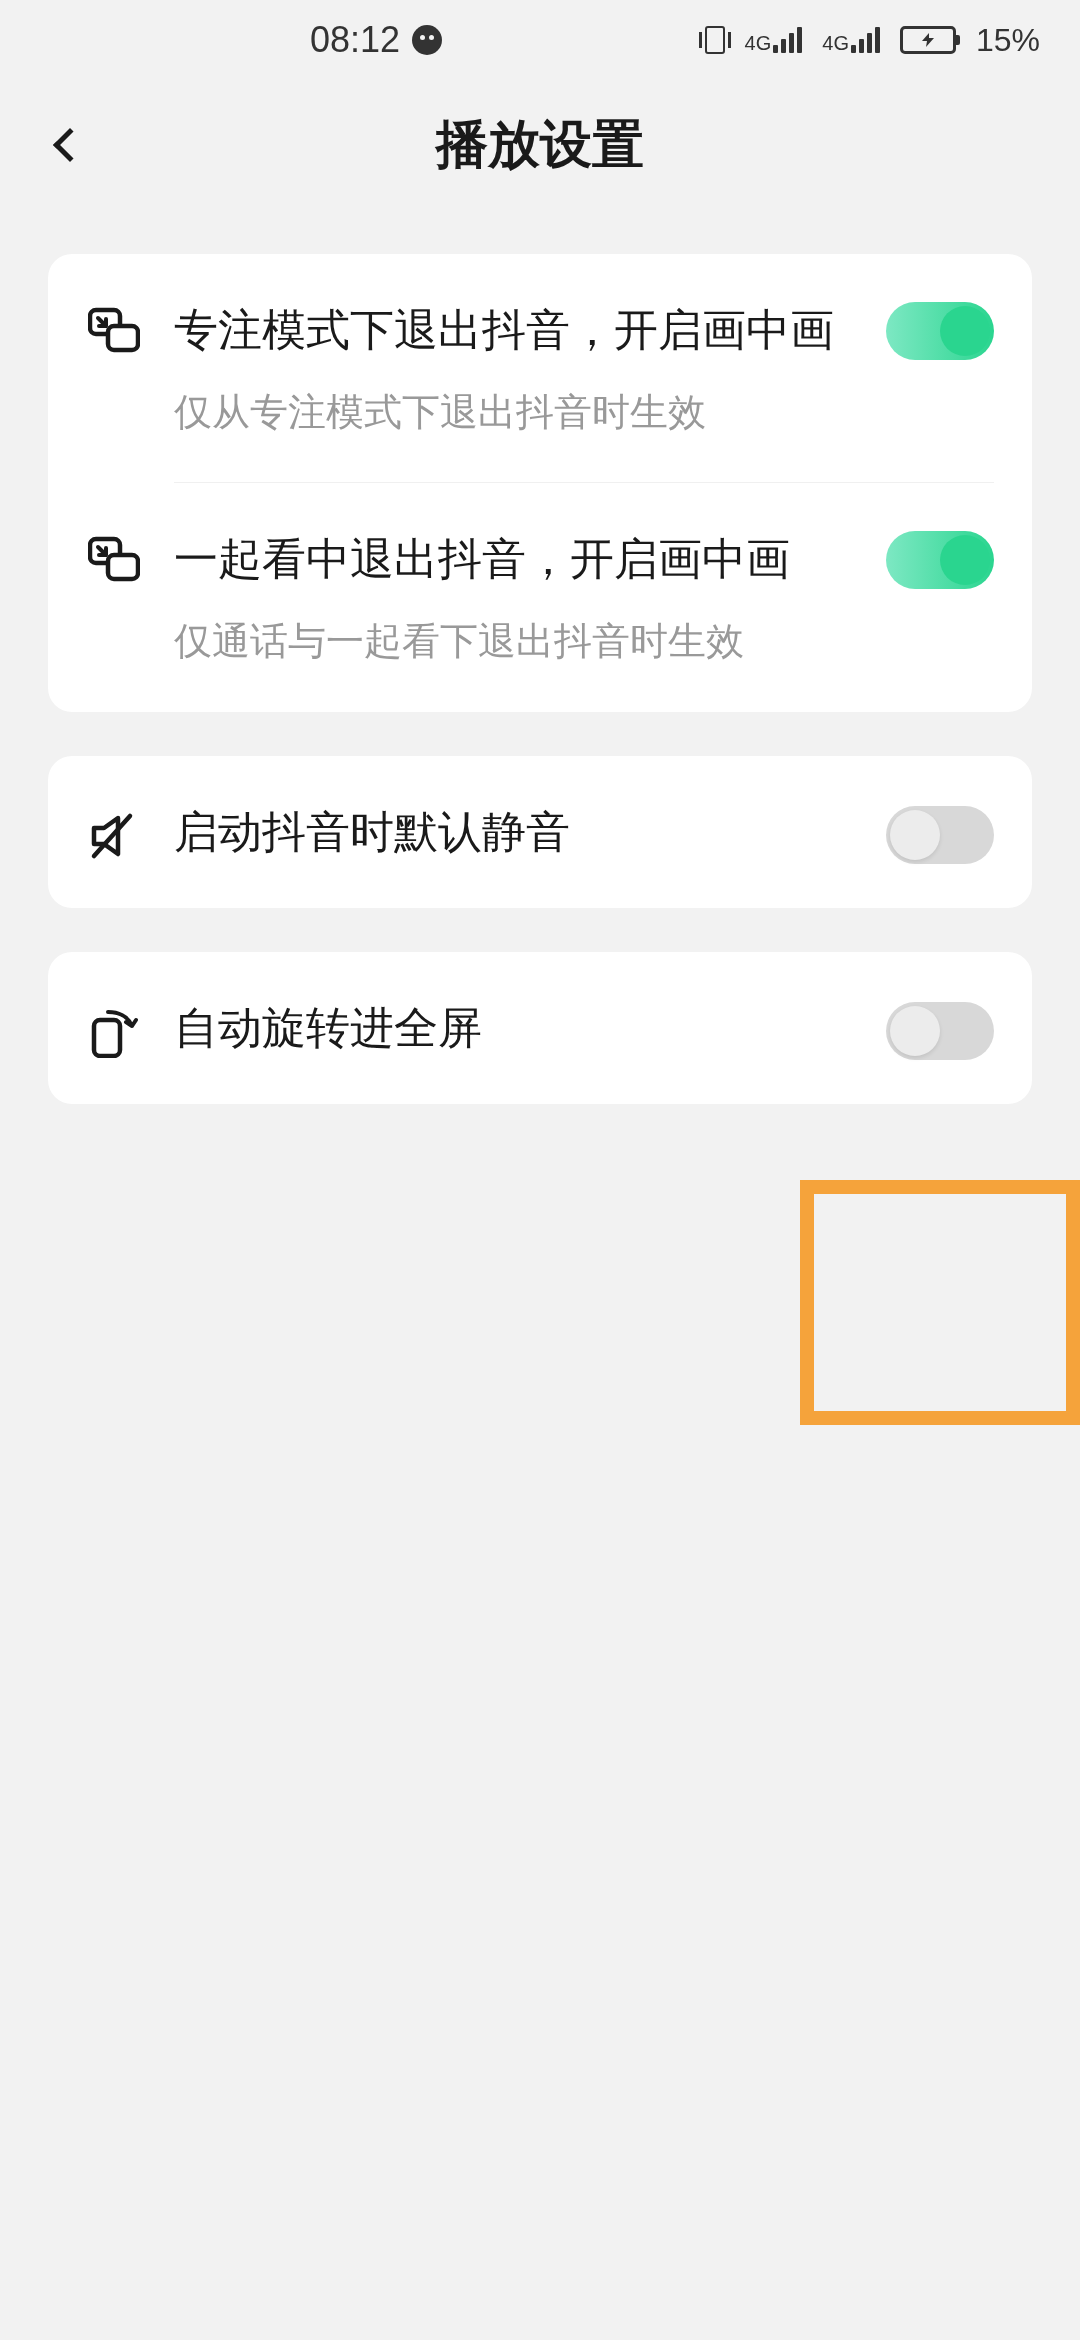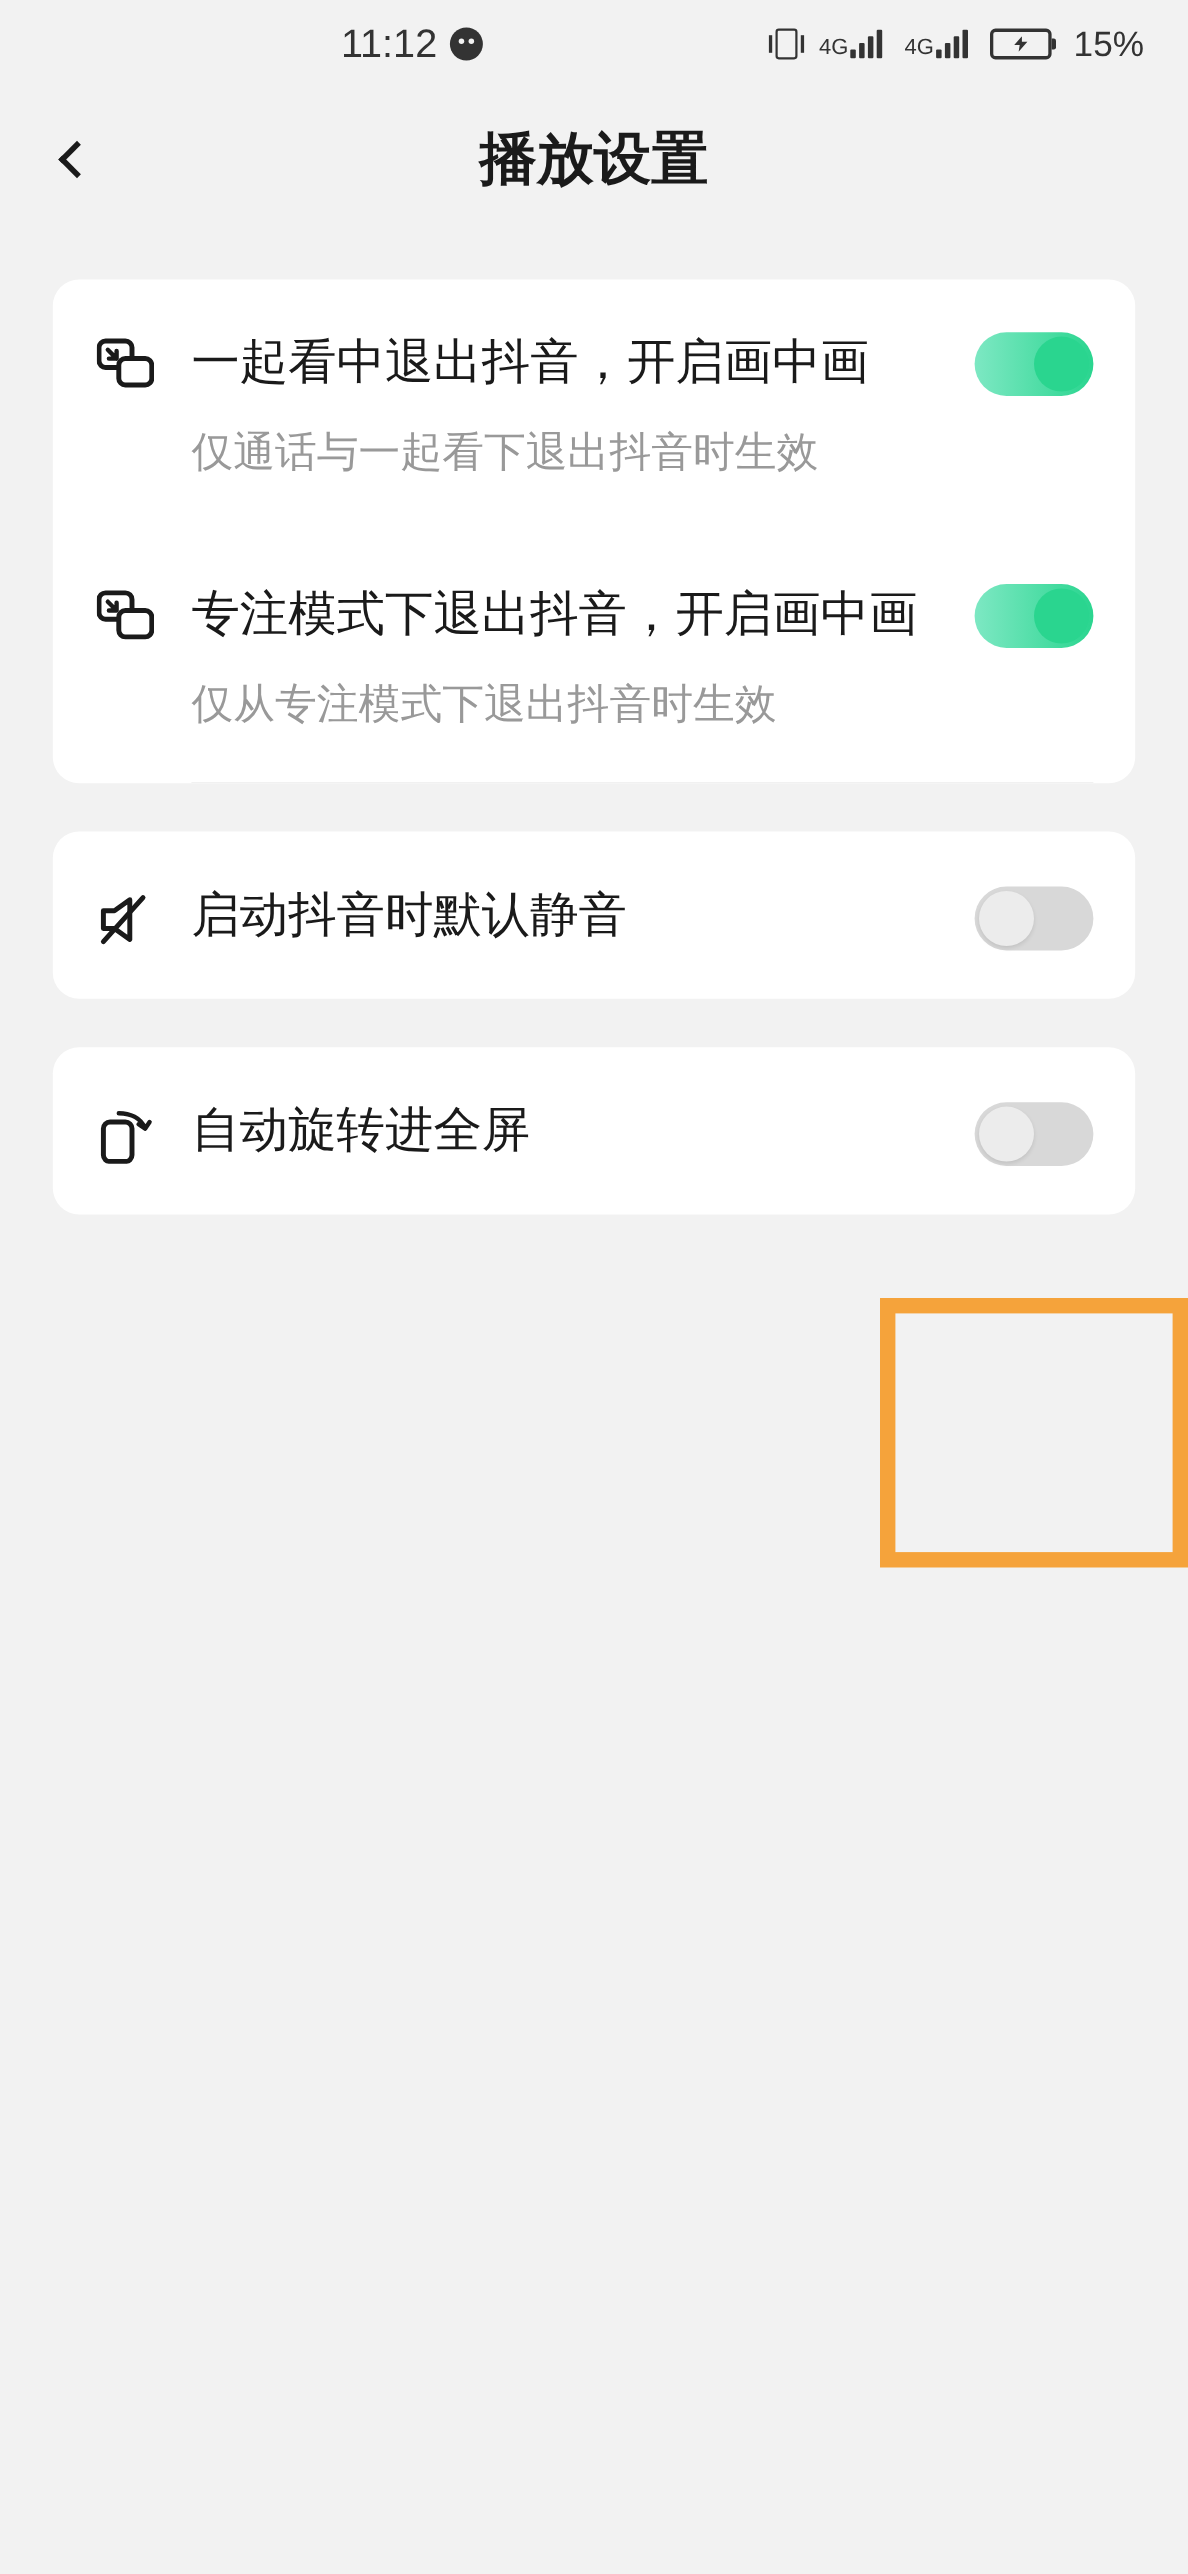--- a/index.html
+++ b/index.html
@@ -236,21 +236,21 @@
       top: 1180px;
       width: 280px;
       height: 245px;
     }
   </style>
 </head>
 <body>
 
 <div class="status-bar">
   <div class="status-time">
-    <span>11:12</span>
+    <span>08:12</span>
     <span class="wechat-icon"></span>
   </div>
   <div class="status-right">
     <span class="vibrate-icon"></span>
     <span style="display:flex;align-items:flex-end;">
       <span class="signal-label">4G</span>
       <span class="signal-icon">
         <span class="signal-bar" style="height:8px"></span>
         <span class="signal-bar" style="height:14px"></span>
         <span class="signal-bar" style="height:20px"></span>
@@ -285,44 +285,44 @@
 <div class="settings-group">
   <div class="settings-item">
     <div class="item-icon">
       <svg width="52" height="52" viewBox="0 0 52 52" fill="none">
         <rect x="2" y="6" width="30" height="24" rx="6" stroke="#1a1a1a" stroke-width="4.5"></rect>
         <rect x="20" y="22" width="30" height="24" rx="6" stroke="#1a1a1a" stroke-width="4.5" fill="#fff"></rect>
         <path d="M10 14 L18 22 M18 22 L18 15 M18 22 L11 22" stroke="#1a1a1a" stroke-width="4" stroke-linecap="round"></path>
       </svg>
     </div>
     <div class="item-content">
-      <div class="item-title">一起看中退出抖音，开启画中画</div>
-      <div class="item-subtitle">仅通话与一起看下退出抖音时生效</div>
+      <div class="item-title">专注模式下退出抖音，开启画中画</div>
+      <div class="item-subtitle">仅从专注模式下退出抖音时生效</div>
     </div>
     <div class="toggle on">
       <div class="toggle-knob"></div>
     </div>
+    <div class="item-divider"></div>
   </div>
 
   <div class="settings-item">
     <div class="item-icon">
       <svg width="52" height="52" viewBox="0 0 52 52" fill="none">
         <rect x="2" y="6" width="30" height="24" rx="6" stroke="#1a1a1a" stroke-width="4.5"></rect>
         <rect x="20" y="22" width="30" height="24" rx="6" stroke="#1a1a1a" stroke-width="4.5" fill="#fff"></rect>
         <path d="M10 14 L18 22 M18 22 L18 15 M18 22 L11 22" stroke="#1a1a1a" stroke-width="4" stroke-linecap="round"></path>
       </svg>
     </div>
     <div class="item-content">
-      <div class="item-title">专注模式下退出抖音，开启画中画</div>
-      <div class="item-subtitle">仅从专注模式下退出抖音时生效</div>
+      <div class="item-title">一起看中退出抖音，开启画中画</div>
+      <div class="item-subtitle">仅通话与一起看下退出抖音时生效</div>
     </div>
     <div class="toggle on">
       <div class="toggle-knob"></div>
     </div>
-    <div class="item-divider"></div>
   </div>
 </div>
 
 <div class="settings-group">
   <div class="settings-item single">
     <div class="item-icon">
       <svg width="52" height="52" viewBox="0 0 52 52" fill="none">
         <path d="M6 18 L6 34 L16 34 L30 44 L30 8 L16 18 Z" stroke="#1a1a1a" stroke-width="4.5" stroke-linejoin="round"></path>
         <line x1="6" y1="46" x2="42" y2="6" stroke="#1a1a1a" stroke-width="4.5" stroke-linecap="round"></line>
       </svg>

